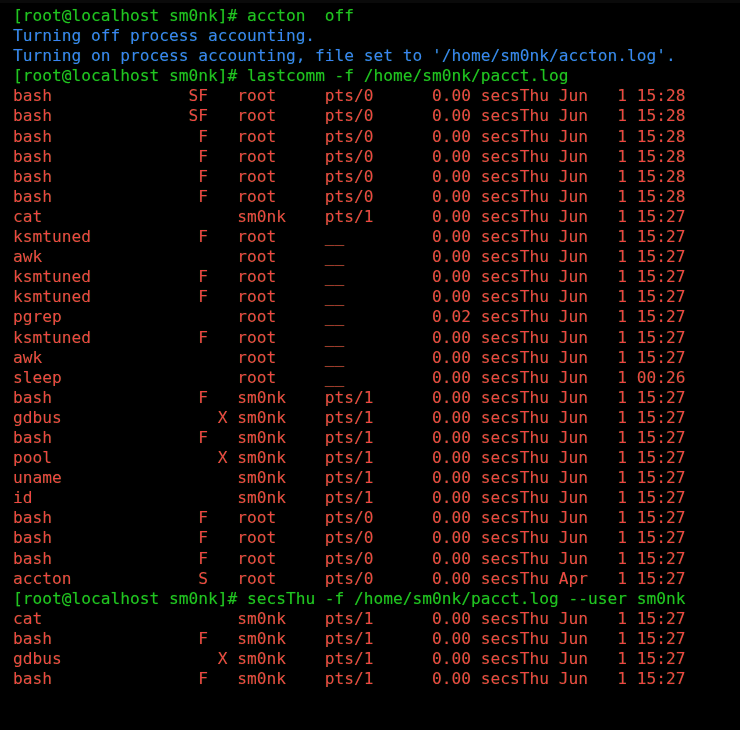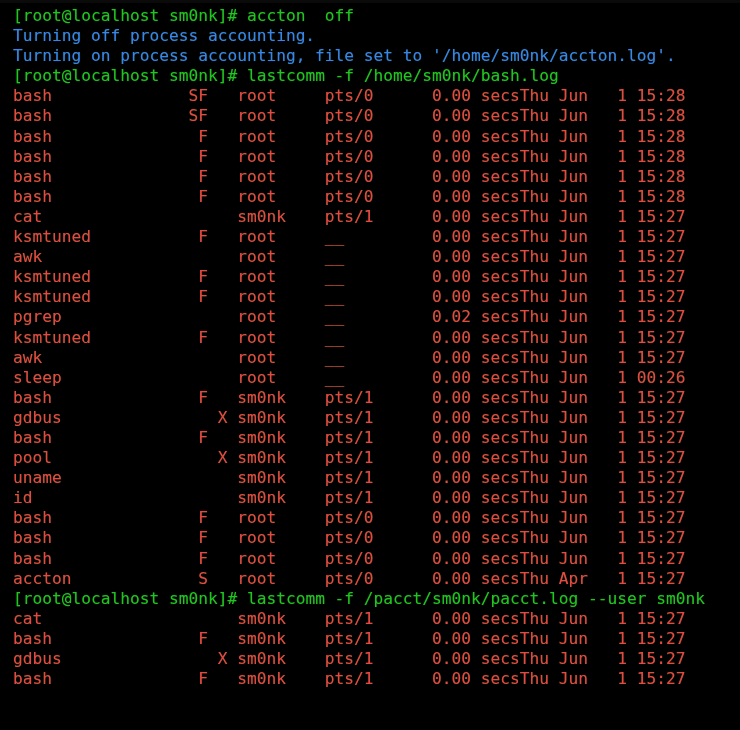--- a/index.html
+++ b/index.html
@@ -38,21 +38,21 @@
   .row { color: #ef4444; }
 </style>
 </head>
 <body>
 
 <div id="terminal">
   <div class="screen" id="screen">
       <span class="line cmdline"><span>[root@localhost sm0nk]# </span><span>accton  off</span></span>
       <span class="line msg">Turning off process accounting.</span>
       <span class="line msg">Turning on process accounting, file set to '/home/sm0nk/accton.log'.</span>
-      <span class="line cmdline"><span>[root@localhost sm0nk]# </span><span>lastcomm -f /home/sm0nk/bash.log</span></span>
+      <span class="line cmdline"><span>[root@localhost sm0nk]# </span><span>lastcomm -f /home/sm0nk/pacct.log</span></span>
       <span class="line row">bash              SF   root     pts/0      0.00 secsThu Jun   1 15:28</span>
       <span class="line row">bash              SF   root     pts/0      0.00 secsThu Jun   1 15:28</span>
       <span class="line row">bash               F   root     pts/0      0.00 secsThu Jun   1 15:28</span>
       <span class="line row">bash               F   root     pts/0      0.00 secsThu Jun   1 15:28</span>
       <span class="line row">bash               F   root     pts/0      0.00 secsThu Jun   1 15:28</span>
       <span class="line row">bash               F   root     pts/0      0.00 secsThu Jun   1 15:28</span>
       <span class="line row">cat                    sm0nk    pts/1      0.00 secsThu Jun   1 15:27</span>
       <span class="line row">ksmtuned           F   root     __         0.00 secsThu Jun   1 15:27</span>
       <span class="line row">awk                    root     __         0.00 secsThu Jun   1 15:27</span>
       <span class="line row">ksmtuned           F   root     __         0.00 secsThu Jun   1 15:27</span>
@@ -64,19 +64,19 @@
       <span class="line row">bash               F   sm0nk    pts/1      0.00 secsThu Jun   1 15:27</span>
       <span class="line row">gdbus                X sm0nk    pts/1      0.00 secsThu Jun   1 15:27</span>
       <span class="line row">bash               F   sm0nk    pts/1      0.00 secsThu Jun   1 15:27</span>
       <span class="line row">pool                 X sm0nk    pts/1      0.00 secsThu Jun   1 15:27</span>
       <span class="line row">uname                  sm0nk    pts/1      0.00 secsThu Jun   1 15:27</span>
       <span class="line row">id                     sm0nk    pts/1      0.00 secsThu Jun   1 15:27</span>
       <span class="line row">bash               F   root     pts/0      0.00 secsThu Jun   1 15:27</span>
       <span class="line row">bash               F   root     pts/0      0.00 secsThu Jun   1 15:27</span>
       <span class="line row">bash               F   root     pts/0      0.00 secsThu Jun   1 15:27</span>
       <span class="line row">accton             S   root     pts/0      0.00 secsThu Apr   1 15:27</span>
-      <span class="line cmdline"><span>[root@localhost sm0nk]# </span><span>lastcomm -f /pacct/sm0nk/pacct.log --user sm0nk</span></span>
+      <span class="line cmdline"><span>[root@localhost sm0nk]# </span><span>secsThu -f /home/sm0nk/pacct.log --user sm0nk</span></span>
       <span class="line row">cat                    sm0nk    pts/1      0.00 secsThu Jun   1 15:27</span>
       <span class="line row">bash               F   sm0nk    pts/1      0.00 secsThu Jun   1 15:27</span>
       <span class="line row">gdbus                X sm0nk    pts/1      0.00 secsThu Jun   1 15:27</span>
       <span class="line row">bash               F   sm0nk    pts/1      0.00 secsThu Jun   1 15:27</span>
     </div>
 </div>
 
 </body></html>

